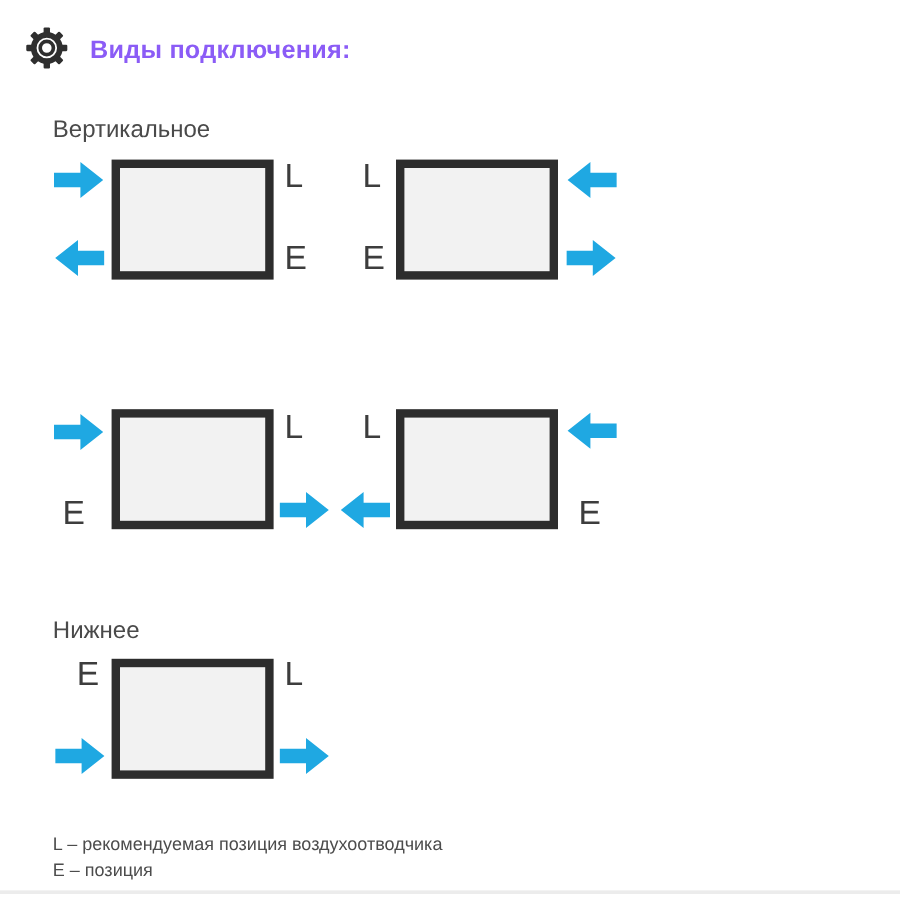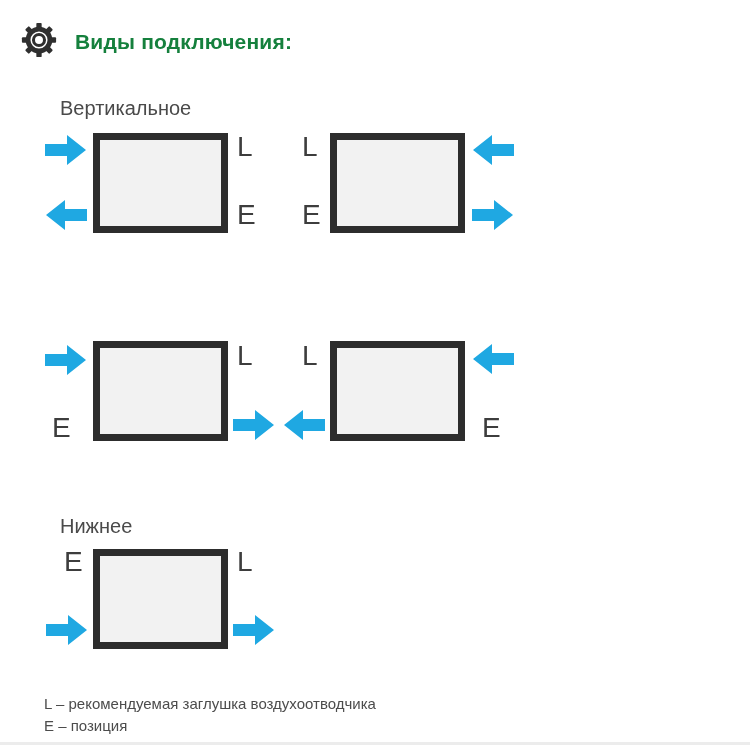--- a/index.html
+++ b/index.html
@@ -21,33 +21,32 @@
     position: absolute;
     left: 20px; top: 21px;
     width: 38px; height: 38px;
   }
   .page-title {
     position: absolute;
     left: 75px; top: 29px;
     font-size: 21px;
     line-height: 26px;
     font-weight: 700;
-    color: #15803d;
+    color: #8b5cf6;
     letter-spacing: 0.2px;
     margin: 0;
   }
 
   
   .section-label {
     position: absolute;
     font-size: 20px;
     line-height: 24px;
     font-weight: 400;
     color: #4a4a4a;
-    margin-left: 16px;
   }
 
   
   .radiator {
     position: absolute;
     width: 121px;   
     height: 86px;   
     border: 7px solid #2d2d2d;
     background: #f2f2f2;
   }
@@ -162,17 +161,17 @@
   <div class="radiator" style="left:93px;top:549px"></div>
   <span class="port-letter" style="left:64px;top:546px">E</span>
   <span class="port-letter" style="left:237px;top:546px">L</span>
   <svg class="arrow" style="left:46px;top:614px" viewBox="0 0 42 32">
       <use href="#arrowShape"></use>
     </svg>
   <svg class="arrow" style="left:233px;top:614px" viewBox="0 0 42 32">
       <use href="#arrowShape"></use>
     </svg>
 
-  <div class="legend-line" style="top:694px">L – рекомендуемая заглушка воздухоотводчика</div>
+  <div class="legend-line" style="top:694px">L – рекомендуемая позиция воздухоотводчика</div>
   <div class="legend-line" style="top:716px">E – позиция</div>
 
   <div class="bottom-divider"></div>
 </div>
 
 </body></html>

